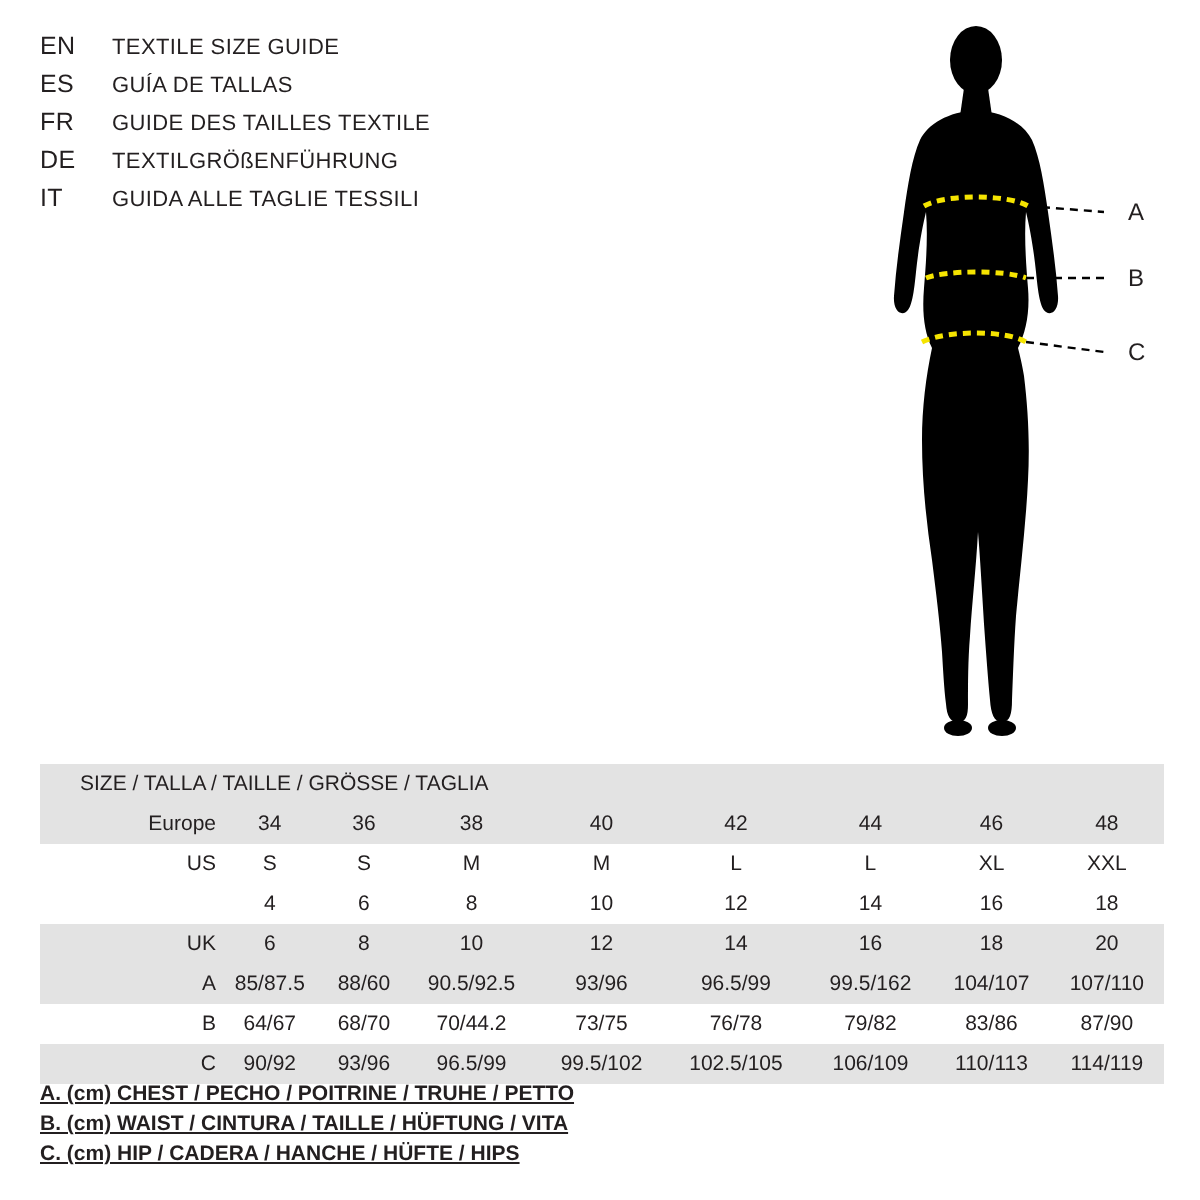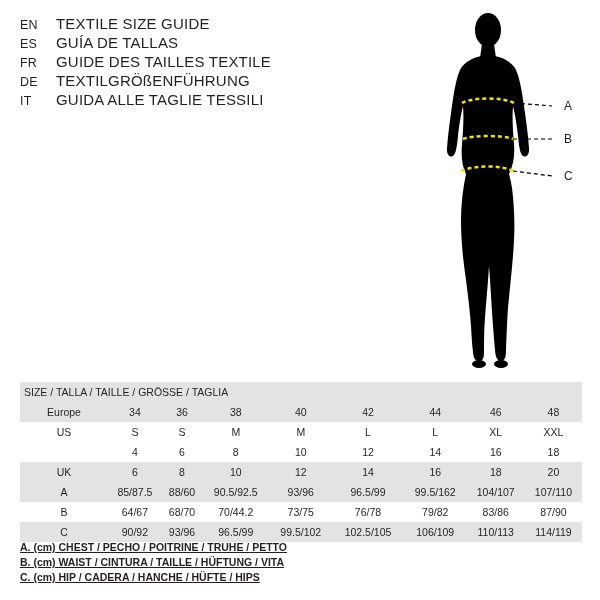--- a/index.html
+++ b/index.html
@@ -33,21 +33,21 @@
     height: 19px;
     line-height: 19px;
   }
   .title-lang {
     width: 36px;
     font-size: 12.5px;
     letter-spacing: .2px;
     color: #231f20;
   }
   .title-text {
-    font-size: 15px;
+    font-size: 11px;
     letter-spacing: .2px;
     color: #231f20;
   }
 
   
   .figure-wrap {
     position: absolute;
     left: 400px;
     top: 8px;
     width: 200px;
@@ -81,33 +81,33 @@
   }
   table.size-table td {
     padding: 2px 0 2px 0;
     height: 16px;
     vertical-align: middle;
   }
   tr.shade td { background: #e3e3e3; }
   tr.plain td { background: #ffffff; }
   td.label {
     padding-left: 4px;
-    text-align: center;
+    text-align: right;
     width: 88px;
     white-space: nowrap;
     margin-left: 17px;
   }
   td.val {
     text-align: center;
   }
   tr.header-row td {
     background: #e3e3e3;
     font-size: 10.5px;
     text-align: left;
-    padding-left: 4px;
+    padding-left: 20px;
   }
 
   
   .notes {
     position: absolute;
     left: 20px;
     top: 540px;
     font-size: 10.5px;
     line-height: 15px;
     font-weight: bold;

